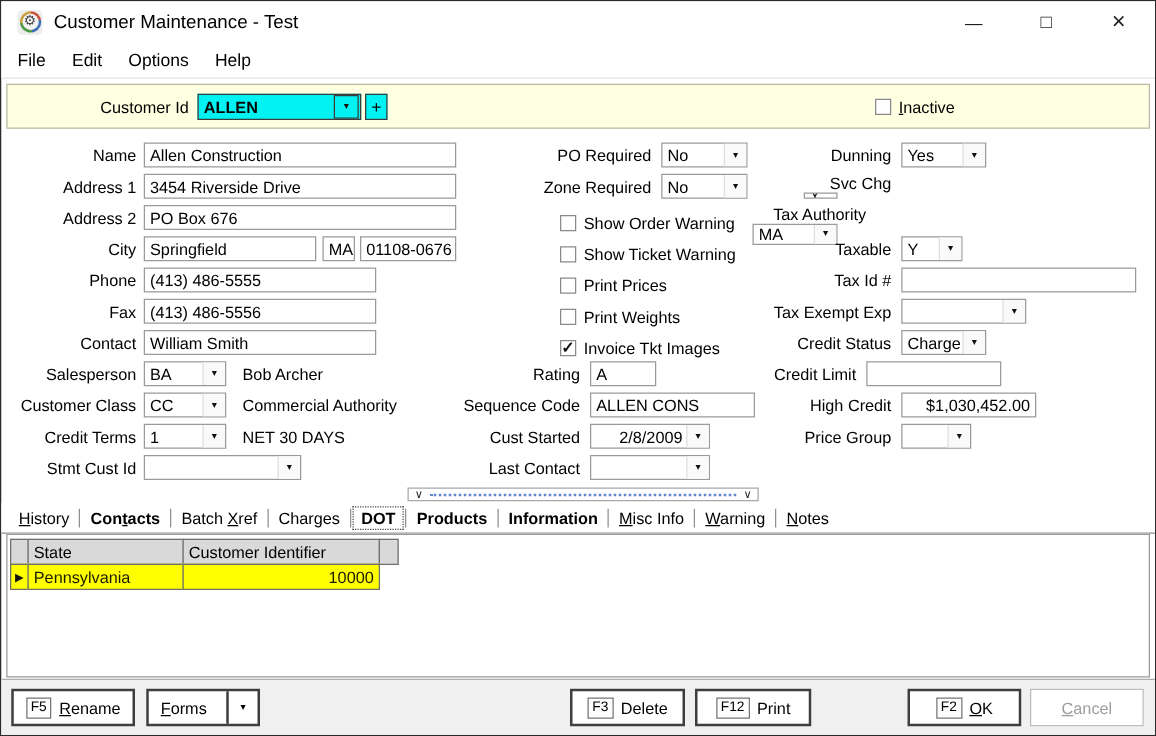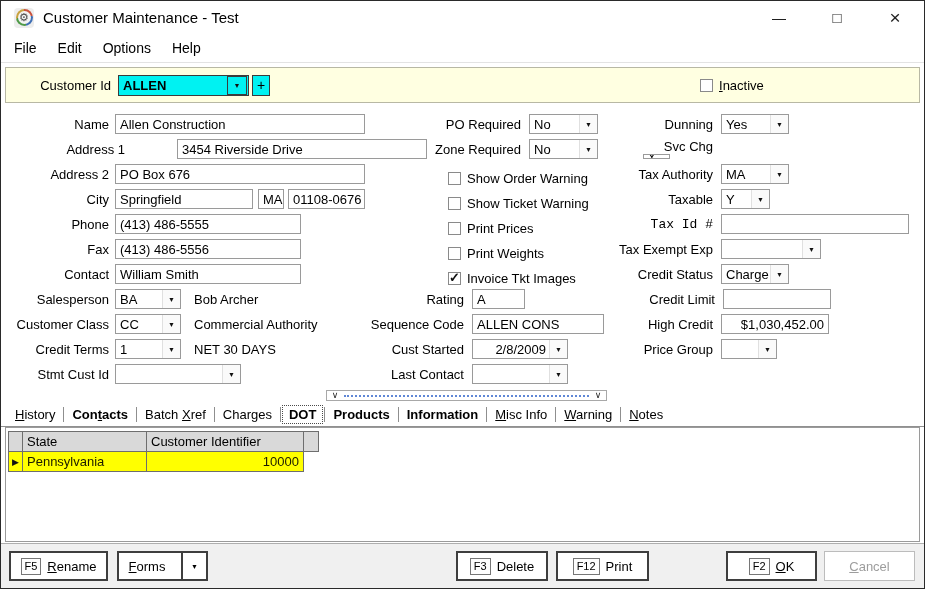--- a/index.html
+++ b/index.html
@@ -15,21 +15,21 @@
   .win-controls{position:absolute;right:0;top:0;height:33px;display:flex;}
   .win-btn{width:58px;height:33px;display:flex;align-items:center;justify-content:center;color:#1f1f1f;font-size:14px;}
   .win-btn.max{font-size:15px;}
   .win-btn.close{font-size:19px;}
 
   
   .menubar{position:absolute;top:33px;left:0;right:0;height:28px;display:flex;align-items:center;padding-left:13px;font-size:14px;border-bottom:1px solid #e3e3e3;background:#fff;}
   .menu-item{margin-right:21px;}
 
   
-  .idbar{position:absolute;left:4px;right:4px;top:66px;height:36px;background:#ffffe1;border:1px solid #b8b8a4;box-sizing:border-box;display:flex;align-items:center;}
+  .idbar{position:absolute;left:4px;right:4px;top:66px;height:36px;background:#ffffe1;border:1px solid #b8b8a4;box-sizing:border-box;display:flex;align-items:center;padding-left:40px;}
   .idbar .lbl{width:105px;text-align:right;margin-right:7px;}
   .combo-cyan{width:131px;height:21px;background:#00f2f2;border:1px solid #3c3c3c;box-sizing:border-box;display:flex;align-items:center;}
   .combo-cyan .val{flex:1;padding-left:4px;font-weight:bold;overflow:hidden;white-space:nowrap;}
   .combo-cyan .ddbtn{width:18px;height:17px;margin:1px;border:1px solid #3c3c3c;background:#00f2f2;display:flex;align-items:center;justify-content:center;}
   .plus-btn{width:18px;height:21px;margin-left:3px;border:1px solid #3c3c3c;background:#00f2f2;box-sizing:border-box;display:flex;align-items:center;justify-content:center;font-size:14px;}
   .inactive-wrap{position:absolute;left:694px;display:flex;align-items:center;text-align:center;}
 
   
   .lbl{text-align:right;flex:0 0 auto;}
   .frow{position:absolute;height:20px;display:flex;align-items:center;}
@@ -122,21 +122,21 @@
     <span class="inactive-wrap">
       <span class="check"></span>
       <span class="cblbl"><span class="u">I</span><span>nactive</span></span>
     </span>
   </div>
 
   <div class="frow" style="top:113px;left:0;">
       <span class="lbl gap6" style="width:108px">Name</span>
       <div class="tb" style="width:250px">Allen Construction</div>
     </div>
-  <div class="frow" style="top:138px;left:16px;gap:46px;">
+  <div class="frow" style="top:138px;left:0;">
       <span class="lbl gap6" style="width:108px">Address 1</span>
       <div class="tb" style="width:250px">3454 Riverside Drive</div>
     </div>
   <div class="frow" style="top:163px;left:0;">
       <span class="lbl gap6" style="width:108px">Address 2</span>
       <div class="tb" style="width:250px">PO Box 676</div>
     </div>
   <div class="frow" style="top:188px;left:0;">
     <span class="lbl gap6" style="width:108px">City</span>
     <div class="tb" style="width:138px;margin-right:5px">Springfield</div>
@@ -250,53 +250,53 @@
     <span class="lbl gap8" style="width:122px">Dunning</span>
     <div class="combo" style="width:68px">
         <span class="val">Yes</span>
         <span class="arr">▼</span>
       </div>
   </div>
   <div class="frow" style="top:138px;left:590px;flex-direction:column;">
       <span class="lbl gap8" style="width:122px">Svc Chg</span>
       <div class="tb" style="width:27px">Y</div>
     </div>
-  <div class="frow" style="top:163px;left:590px;">
+  <div class="frow" style="top:163px;left:570px;flex-direction:column;">
     <span class="lbl gap8" style="width:122px">Tax Authority</span>
     <div class="combo" style="width:68px">
         <span class="val">MA</span>
         <span class="arr">▼</span>
       </div>
   </div>
   <div class="frow" style="top:188px;left:590px;">
     <span class="lbl gap8" style="width:122px">Taxable</span>
     <div class="combo" style="width:49px">
         <span class="val">Y</span>
         <span class="arr">▼</span>
       </div>
   </div>
-  <div class="frow" style="top:213px;left:590px;font-family:Liberation Mono, monospace;">
+  <div class="frow" style="top:213px;left:590px;">
       <span class="lbl gap8" style="width:122px">Tax Id #</span>
       <div class="tb" style="width:188px"></div>
     </div>
   <div class="frow" style="top:238px;left:590px;">
     <span class="lbl gap8" style="width:122px">Tax Exempt Exp</span>
     <div class="combo" style="width:100px">
         <span class="val"></span>
         <span class="arr">▼</span>
       </div>
   </div>
   <div class="frow" style="top:263px;left:590px;">
     <span class="lbl gap8" style="width:122px">Credit Status</span>
     <div class="combo" style="width:68px">
         <span class="val">Charge</span>
         <span class="arr">▼</span>
       </div>
   </div>
-  <div class="frow" style="top:288px;left:592px;">
+  <div class="frow" style="top:288px;left:562px;">
       <span class="lbl gap8" style="width:122px">Credit Limit</span>
       <div class="tb" style="width:108px"></div>
     </div>
   <div class="frow" style="top:313px;left:590px;">
       <span class="lbl gap8" style="width:122px">High Credit</span>
       <div class="tb ta-r" style="width:108px">$1,030,452.00</div>
     </div>
   <div class="frow" style="top:338px;left:590px;">
     <span class="lbl gap8" style="width:122px">Price Group</span>
     <div class="combo" style="width:56px">

